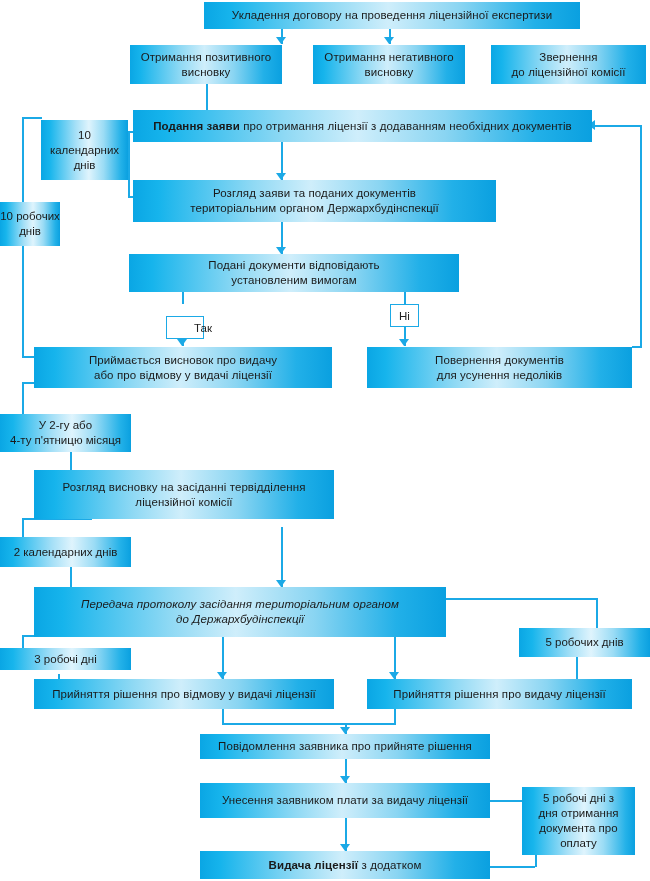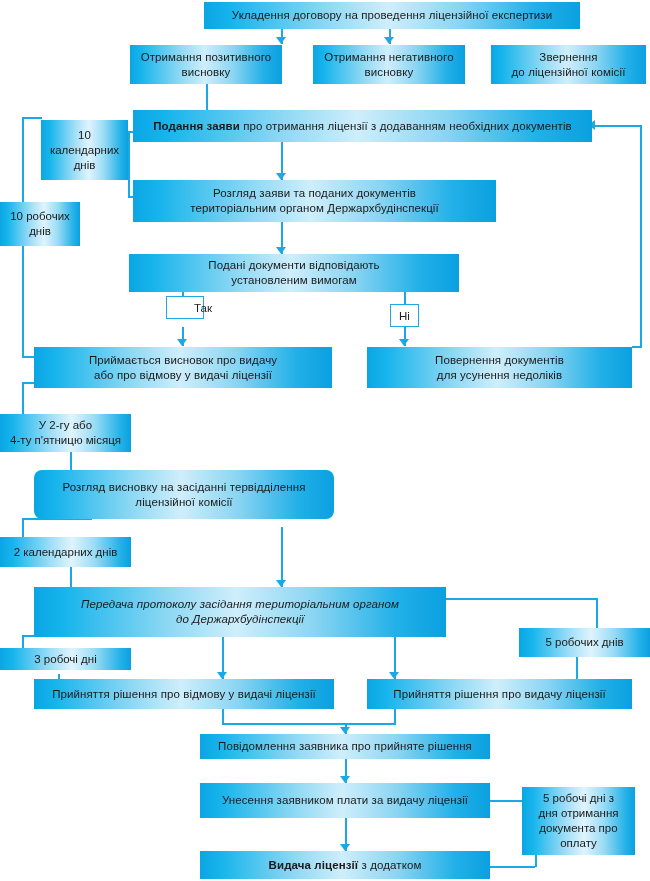--- a/index.html
+++ b/index.html
@@ -226,21 +226,21 @@
     </span>
   </div>
 
   <div class="box" style="left:129px; top:254px; width:330px; height:38px;">
     <span class="t">
       <span>Подані документи відповідають</span><br>
       <span>установленим вимогам</span>
     </span>
   </div>
 
-  <div class="chip" style="left:166px; top:296px; width:33px; height:23px;padding-left:36px;">
+  <div class="chip" style="left:166px; top:316px; width:33px; height:23px;padding-left:36px;">
     <span>Так</span>
   </div>
 
   <div class="chip" style="left:390px; top:304px; width:29px; height:23px;">
     <span>Ні</span>
   </div>
 
   <div class="box" style="left:34px; top:347px; width:298px; height:41px;">
     <span class="t">
       <span>Приймається висновок про видачу</span><br>
@@ -248,21 +248,21 @@
     </span>
   </div>
 
   <div class="box" style="left:367px; top:347px; width:265px; height:41px;">
     <span class="t">
       <span>Повернення документів</span><br>
       <span>для усунення недоліків</span>
     </span>
   </div>
 
-  <div class="box" style="left:34px; top:470px; width:300px; height:49px;border-radius:8px;">
+  <div class="box" style="left:34px; top:470px; width:300px; height:49px;">
     <span class="t">
       <span>Розгляд висновку на засіданні тервідділення</span><br>
       <span>ліцензійної комісії</span>
     </span>
   </div>
 
   <div class="box" style="left:34px; top:587px; width:412px; height:50px;font-style:italic;">
     <span class="t">
       <span>Передача протоколу засідання територіальним органом</span><br>
       <span>до Держархбудінспекції</span>
@@ -292,21 +292,21 @@
   </div>
 
   <div class="tag" style="left:41px; top:120px; width:87px; height:60px;">
     <span>
       <span>10</span><br>
       <span>календарних</span><br>
       <span>днів</span>
     </span>
   </div>
 
-  <div class="tag" style="left:0px; top:202px; width:80px; height:44px;">
+  <div class="tag" style="left:0px; top:202px; width:60px; height:44px;">
     <span>
       <span>10 робочих</span><br>
       <span>днів</span>
     </span>
   </div>
 
   <div class="tag" style="left:0px; top:414px; width:131px; height:38px;">
     <span>
       <span>У 2-гу або</span><br>
       <span>4-ту п'ятницю місяця</span>

